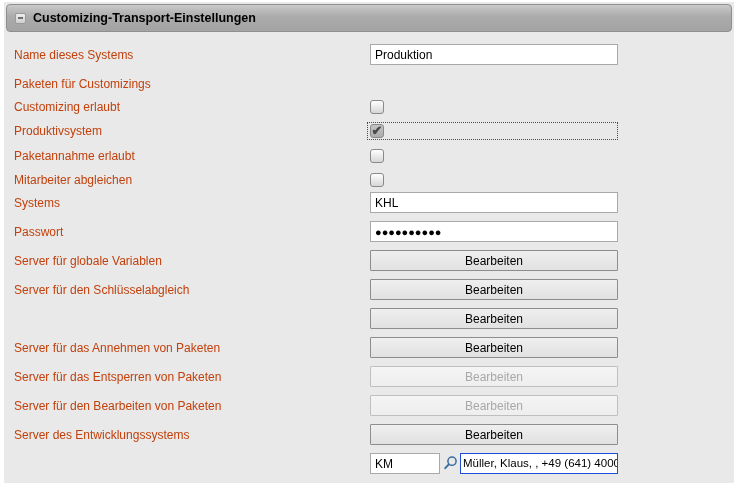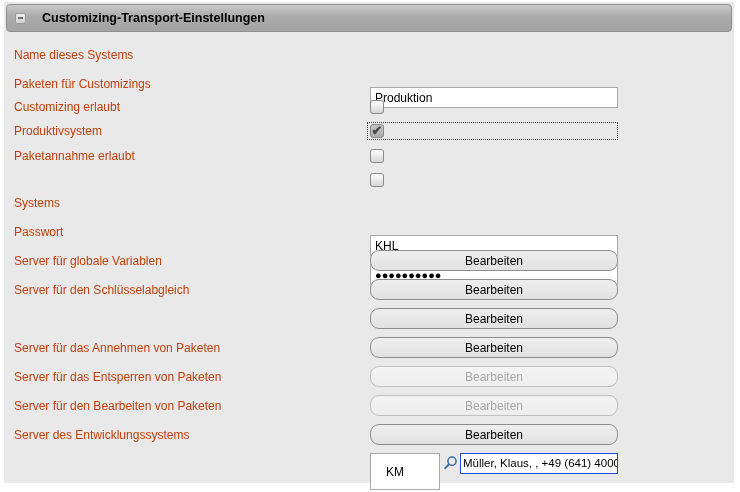--- a/index.html
+++ b/index.html
@@ -14,57 +14,57 @@
   
   .hdr { position:absolute; left:2px; top:2px; width:726px; height:28px;
          border:1px solid #8f8f8f; border-radius:4px;
          background:linear-gradient(180deg,#c9c9c9 0%,#ababab 45%,#a3a3a3 100%);
          display:flex; align-items:center; }
   .collapse-box { width:11px; height:11px; margin-left:8px;
                   background:linear-gradient(180deg,#ededed,#cfcfcf);
                   border:1px solid #9a9a9a; border-radius:2px;
                   display:flex; align-items:center; justify-content:center; }
   .collapse-box .minus { width:5px; height:2px; background:#6e6e6e; }
-  .hdr-title { margin-left:16px; font-size:12.5px; font-weight:bold; color:#000; }
+  .hdr-title { margin-left:7px; font-size:12.5px; font-weight:bold; color:#000; }
 
   
   .row { position:absolute; left:0; width:740px; }
   .lbl { position:absolute; left:10px; top:50%; transform:translateY(-50%);
          font-size:12px; color:#c2410c; white-space:nowrap; }
 
   input.txt { position:absolute; left:366px; top:0; width:248px; height:21px;
               border:1px solid #a9a9a9; background:#fff; font-family:"Liberation Sans",sans-serif;
-              font-size:12px; color:#000; padding:0 4px; outline:none;margin-top:43px; }
+              font-size:12px; color:#000; padding:0 4px; outline:none; }
   input.pw  { font-size:11px; letter-spacing:0px; }
 
   
   .cb { position:absolute; left:366px; top:0; width:14px; height:14px;
         border:1px solid #8a8a8a; border-radius:3px;
         background:linear-gradient(180deg,#ffffff,#d6d6d6);
         display:flex; align-items:center; justify-content:center; }
   .cb.checked { background:linear-gradient(180deg,#c3c3c3,#acacac); }
   .cb .mark { font-size:13px; line-height:13px; color:#4a4a4a; font-weight:bold;
               position:relative; top:-1px; }
   .focus-rect { position:absolute; left:363px; top:-2px; width:251px; height:18px;
                 border:1px dotted #4a4a4a; }
   .focus-rect .cb { left:2px; top:1px; }
 
   
   button.edit { position:absolute; left:366px; top:0; width:248px; height:21px;
-                border:1px solid #8d8d8d; border-radius:9px;
+                border:1px solid #8d8d8d; border-radius:1px;
                 background:linear-gradient(180deg,#efefef,#e1e1e1);
                 font-family:"Liberation Sans",sans-serif; font-size:12px; color:#000;
                 text-align:center; cursor:pointer; }
   button.edit.disabled { border-color:#bfbfbf; color:#a8a8a8;
                 background:linear-gradient(180deg,#f4f4f4,#eeeeee); cursor:default; }
 
   
-  input.code { position:absolute; left:366px; top:0; width:70px; height:37px;
+  input.code { position:absolute; left:366px; top:0; width:70px; height:21px;
                border:1px solid #a9a9a9; background:#fff; font-family:"Liberation Sans",sans-serif;
-               font-size:12px; padding:0 15px; outline:none; }
+               font-size:12px; padding:0 4px; outline:none; }
   .search-btn { position:absolute; left:438px; top:2px; width:17px; height:17px;
                 background:transparent; border:none; cursor:pointer; padding:0; }
   .lookup-display { position:absolute; left:456px; top:0; width:158px; height:21px;
                     background:#fff; border:1px solid #1d4ed8; font-size:11.5px; color:#000;
                     line-height:19px; padding:0 2px; white-space:nowrap; overflow:hidden; }
 </style>
 </head>
 <body>
 
 <div id="stage">
@@ -99,20 +99,21 @@
         </span>
       </span>
     </div>
 
     <div class="row" style="top:147px;height:14px;">
       <span class="lbl">Paketannahme erlaubt</span>
       <span class="cb"></span>
     </div>
 
     <div class="row" style="top:171px;height:14px;">
+      <span class="lbl">Mitarbeiter abgleichen</span>
       <span class="cb"></span>
     </div>
 
     <div class="row" style="top:190px;height:21px;">
       <span class="lbl">Systems</span>
       <input class="txt" type="text" value="KHL" style="">
     </div>
 
     <div class="row" style="top:219px;height:21px;">
       <span class="lbl">Passwort</span>

